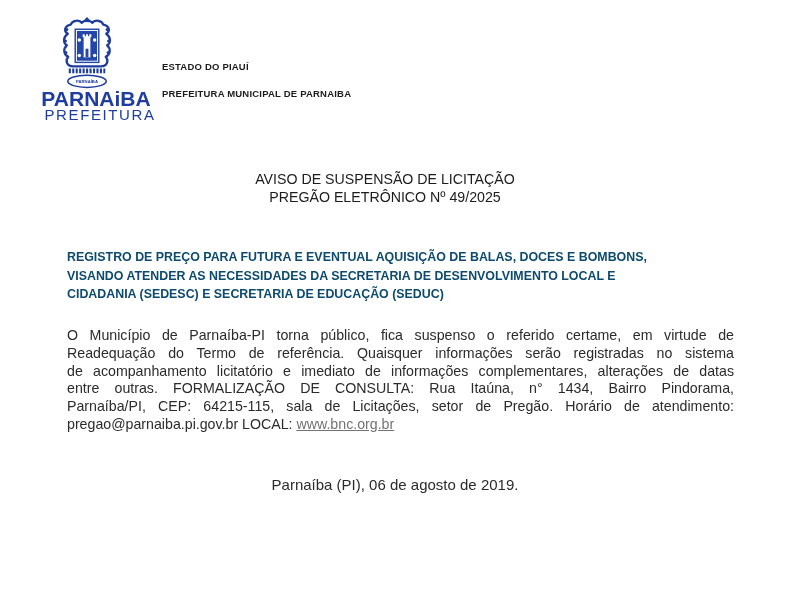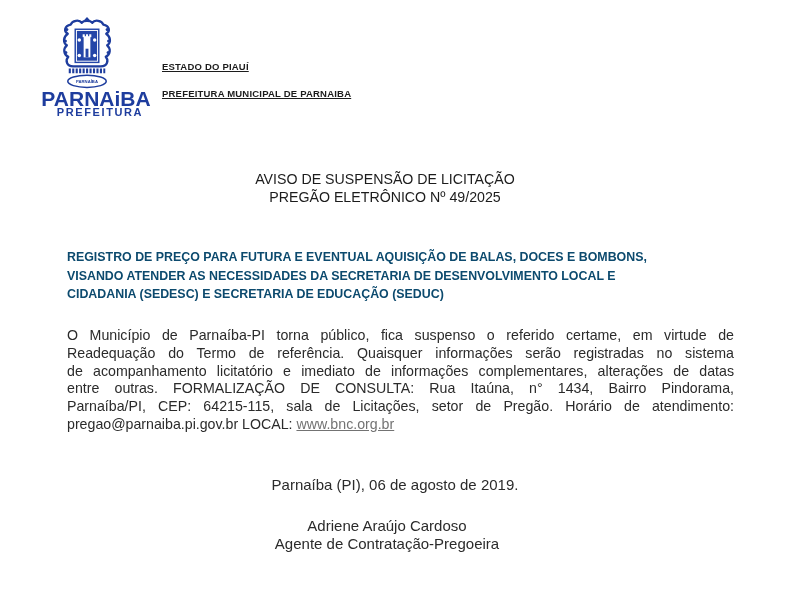--- a/index.html
+++ b/index.html
@@ -11,25 +11,25 @@
   .abs { position:absolute; }
 
   
   .crest { left:60px; top:17px; width:54px; height:73px; }
   .wordmark {
     left:38px; top:87px; width:116px; text-align:center;
     font-size:21px; font-weight:bold; color:#1e3d9e; letter-spacing:0px; white-space:nowrap;
   }
   .logo-sub {
     left:42px; top:106px; width:116px; text-align:center;
-    font-size:11px; font-weight:bold; color:#1e3d9e; letter-spacing:1.6px; white-space:nowrap;
+    font-size:15px; font-weight:normal; color:#1e3d9e; letter-spacing:1.6px; white-space:nowrap;
   }
 
   
-  .org-line { left:162px; font-size:9.5px; font-weight:bold; color:#1c1c1c; letter-spacing:0.2px; white-space:nowrap;text-decoration:underline; }
+  .org-line { left:162px; font-size:9.5px; font-weight:bold; color:#1c1c1c; letter-spacing:0.2px; white-space:nowrap; }
   .org1 { top:61px; }
   .org2 { top:88px; }
 
   
   .title {
     left:0px; top:171px; width:770px; text-align:center;
     font-size:14.2px; font-weight:normal; color:#1c1c1c; line-height:17.5px;
   }
 
   
@@ -129,18 +129,14 @@
       <div class="body-line"><span>O Município de Parnaíba-PI torna público, fica suspenso o referido certame, em virtude de</span></div>
       <div class="body-line"><span>Readequação do Termo de referência. Quaisquer informações serão registradas no sistema</span></div>
       <div class="body-line"><span>de acompanhamento licitatório e imediato de informações complementares, alterações de datas</span></div>
       <div class="body-line"><span>entre outras. FORMALIZAÇÃO DE CONSULTA: Rua Itaúna, n° 1434, Bairro Pindorama,</span></div>
       <div class="body-line"><span>Parnaíba/PI, CEP: 64215-115, sala de Licitações, setor de Pregão. Horário de atendimento:</span></div>
       <div class="body-line last"><span>pregao@parnaiba.pi.gov.br LOCAL: </span><span class="link-blue">www.bnc.org.br</span></div>
     </div>
 
   <div class="abs date">Parnaíba (PI), 06 de agosto de 2019.</div>
 
-  <div class="abs sig">
-    <div>Adriene Araújo Cardoso</div>
-    <div>Agente de Contratação-Pregoeira</div>
-  </div>
 
 </div>
 
 </body></html>

